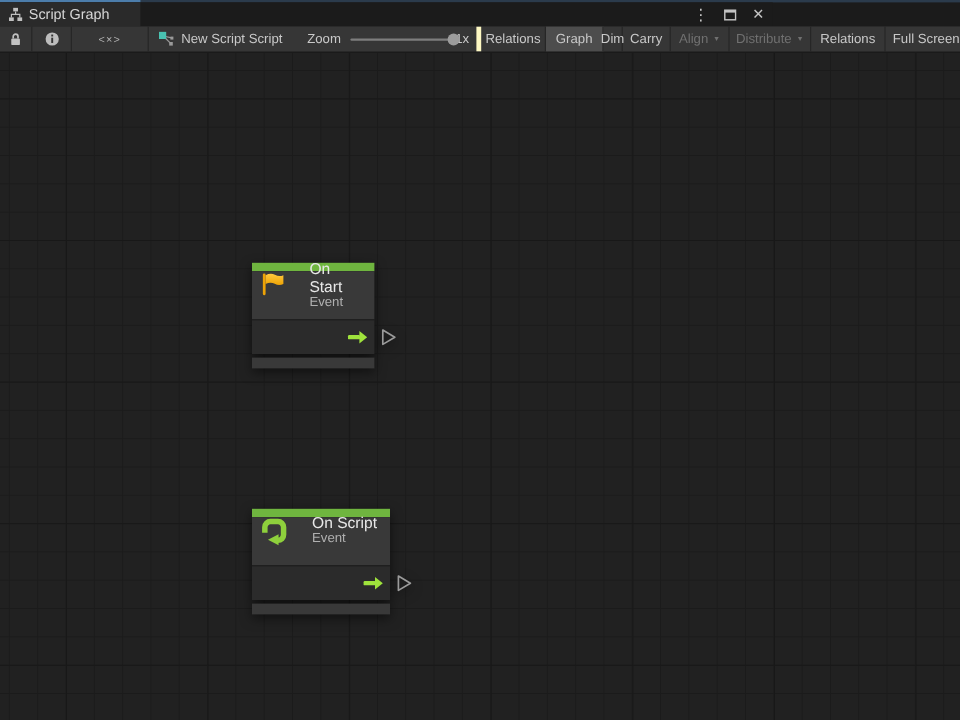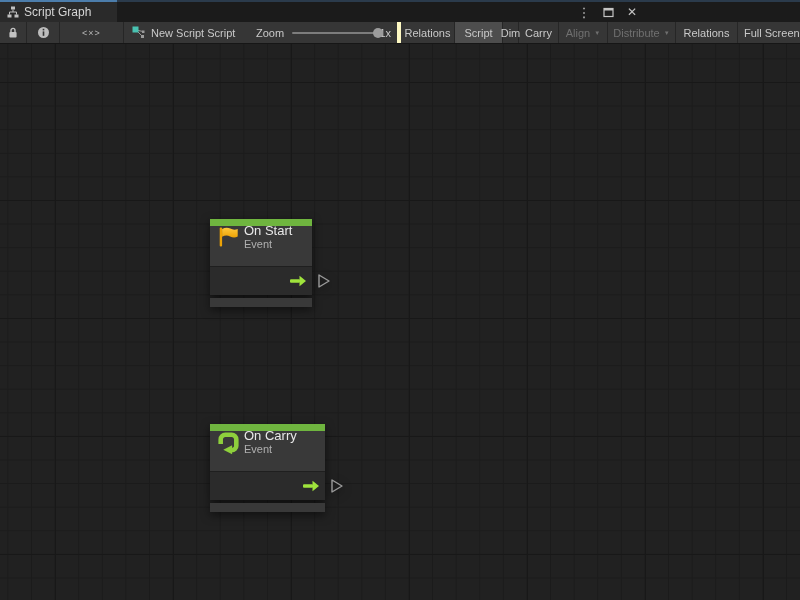--- a/index.html
+++ b/index.html
@@ -51,21 +51,21 @@
               linear-gradient(#181818 1px, transparent 1px),
               linear-gradient(90deg, #1b1b1b 1px, transparent 1px),
               linear-gradient(#1b1b1b 1px, transparent 1px);
             background-size: 118px 100%, 100% 118px, 23.6px 100%, 100% 23.6px;
             background-position: 55px 0, 0 38px, 7.4px 0, 0 14.4px; }
 
   
   .node { position:absolute; filter:drop-shadow(0 3px 5px rgba(0,0,0,0.55)); }
   .node-colorbar { height:7px; background:#6fb53f; }
   .node-header { height:40px; background:#393939; display:flex; align-items:center;
-                 gap:3px; padding:0 10px 18px 6px; }
+                 gap:19px; padding:0 10px 18px 6px; }
   .node-titles { display:flex; flex-direction:column; justify-content:center; }
   .node-title { font-size:13px; color:#e8e8e8; line-height:15px; }
   .node-subtitle { font-size:11px; color:#b0b0b0; line-height:13px; }
   .node-body { height:29px; background:#2b2b2b; border-top:1px solid #1f1f1f;
                display:flex; align-items:center; justify-content:flex-end; padding-right:5px; }
   .node-footer { height:9px; background:#393939; margin-top:3px; }
   .port-triangle { position:absolute; left:calc(100% + 5px); top:54px; }
 </style>
 </head>
 <body>
@@ -125,21 +125,21 @@
 
     <div class="tb-zoomgroup">
       <span class="zoom-label">Zoom</span>
       <div class="zoom-track">
         <div class="zoom-handle"></div>
       </div>
       <span class="zoom-value">1x</span>
     </div>
 
     <div class="tb-btn" style="width:54px">Relations</div>
-    <div class="tb-btn active" style="width:48px">Script</div>
+    <div class="tb-btn active" style="width:48px">Graph</div>
     <div class="tb-btn" style="width:16px">Dim</div>
     <div class="tb-btn" style="width:40px">Carry</div>
     <div class="tb-btn disabled" style="width:49px">
       <span>Align</span>
       <span class="dd-arrow">▼</span>
     </div>
     <div class="tb-btn disabled" style="width:68px">
       <span>Distribute</span>
       <span class="dd-arrow">▼</span>
     </div>
@@ -180,21 +180,21 @@
     </div>
 
     <div class="node" style="left:210px; top:380px; width:115px">
       <div class="node-colorbar"></div>
       <div class="node-header">
         <svg width="25" height="25" viewBox="0 0 24 24">
           <path d="M4.5 13.5 V9 a4.5 4.5 0 0 1 4.5 -4.5 h6 a4.5 4.5 0 0 1 4.5 4.5 v6 a4.5 4.5 0 0 1 -4.5 4.5 h-1.5" fill="none" stroke="#8ed03c" stroke-width="4.4"></path>
           <polygon points="15.5,14.6 15.5,23.4 7,19" fill="#8ed03c"></polygon>
         </svg>
         <div class="node-titles">
-          <div class="node-title">On Carry</div>
+          <div class="node-title">On Script</div>
           <div class="node-subtitle">Event</div>
         </div>
       </div>
       <div class="node-body">
         <svg width="18" height="12" viewBox="0 0 18 12">
           <rect x="1" y="4.2" width="10" height="3.6" rx="1" fill="#9fe33c"></rect>
           <polygon points="10.5,0.8 17,6 10.5,11.2" fill="#9fe33c"></polygon>
         </svg>
       </div>
       <div class="node-footer"></div>

